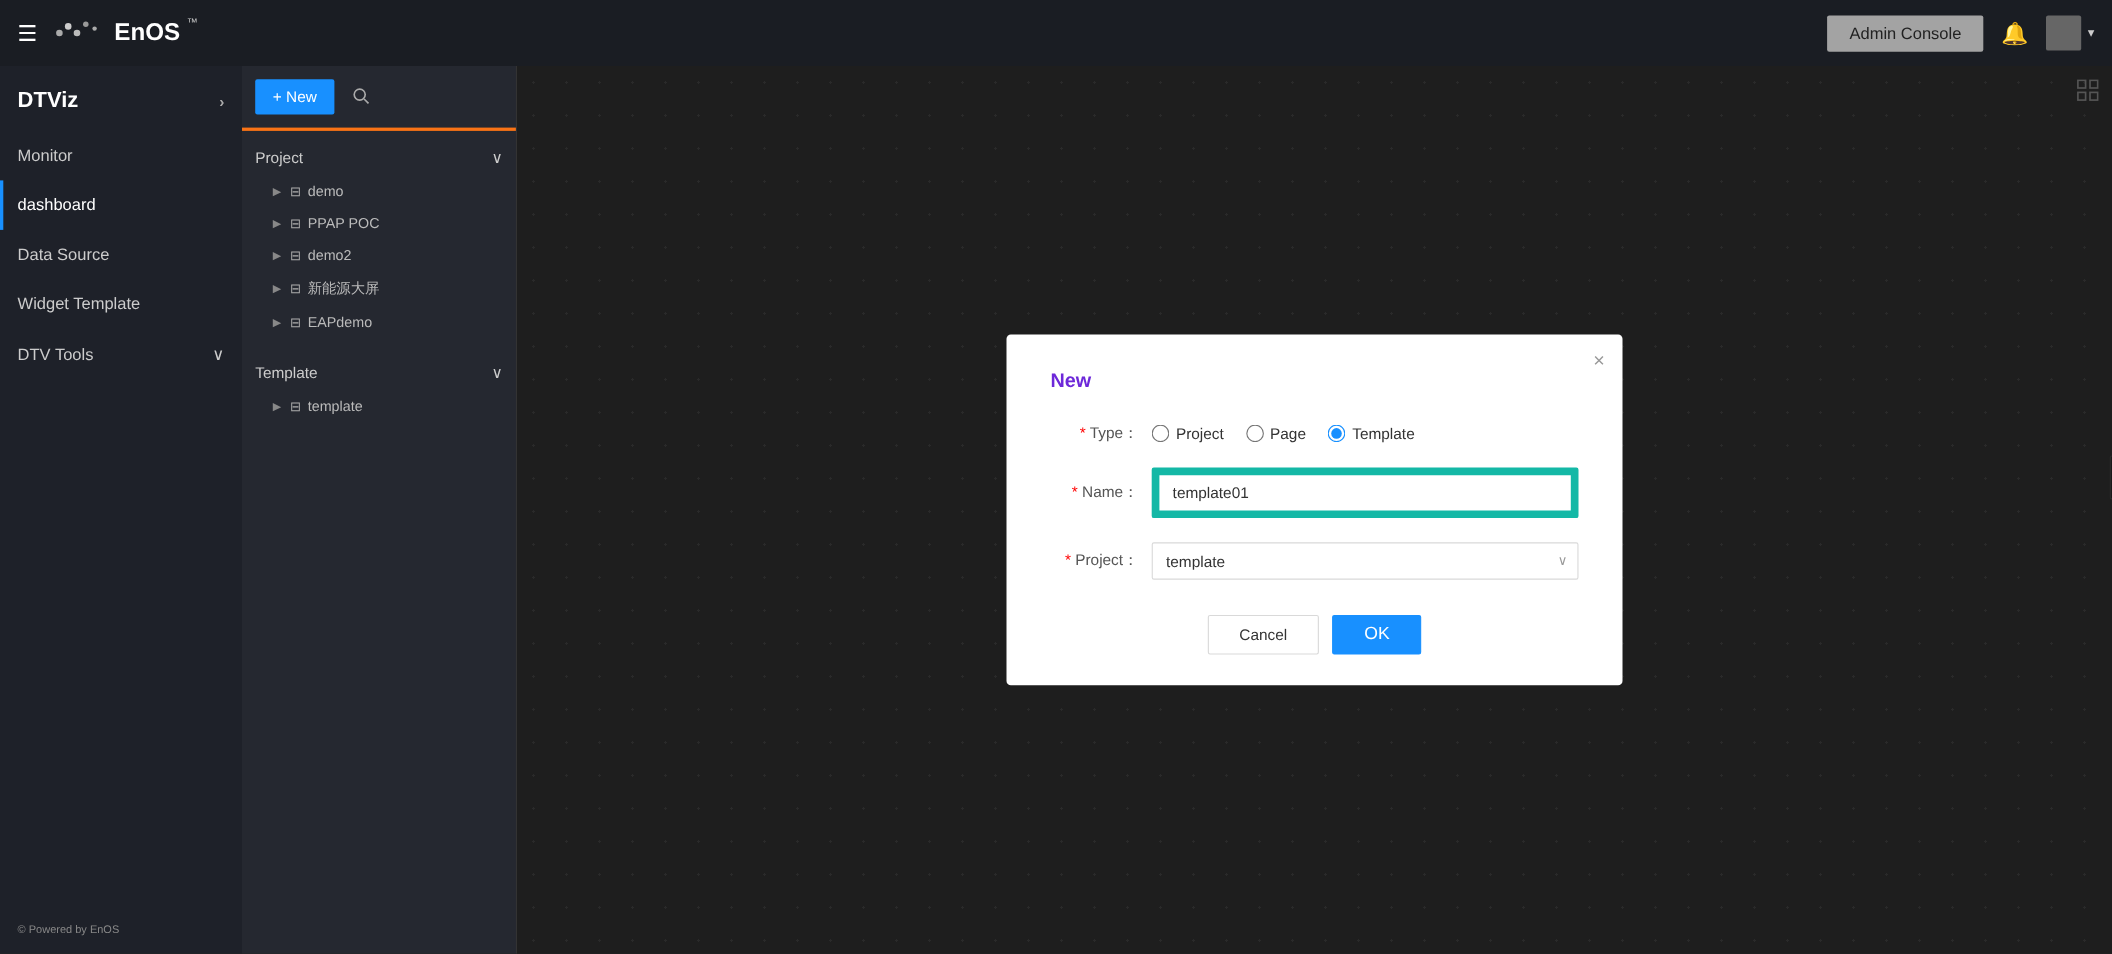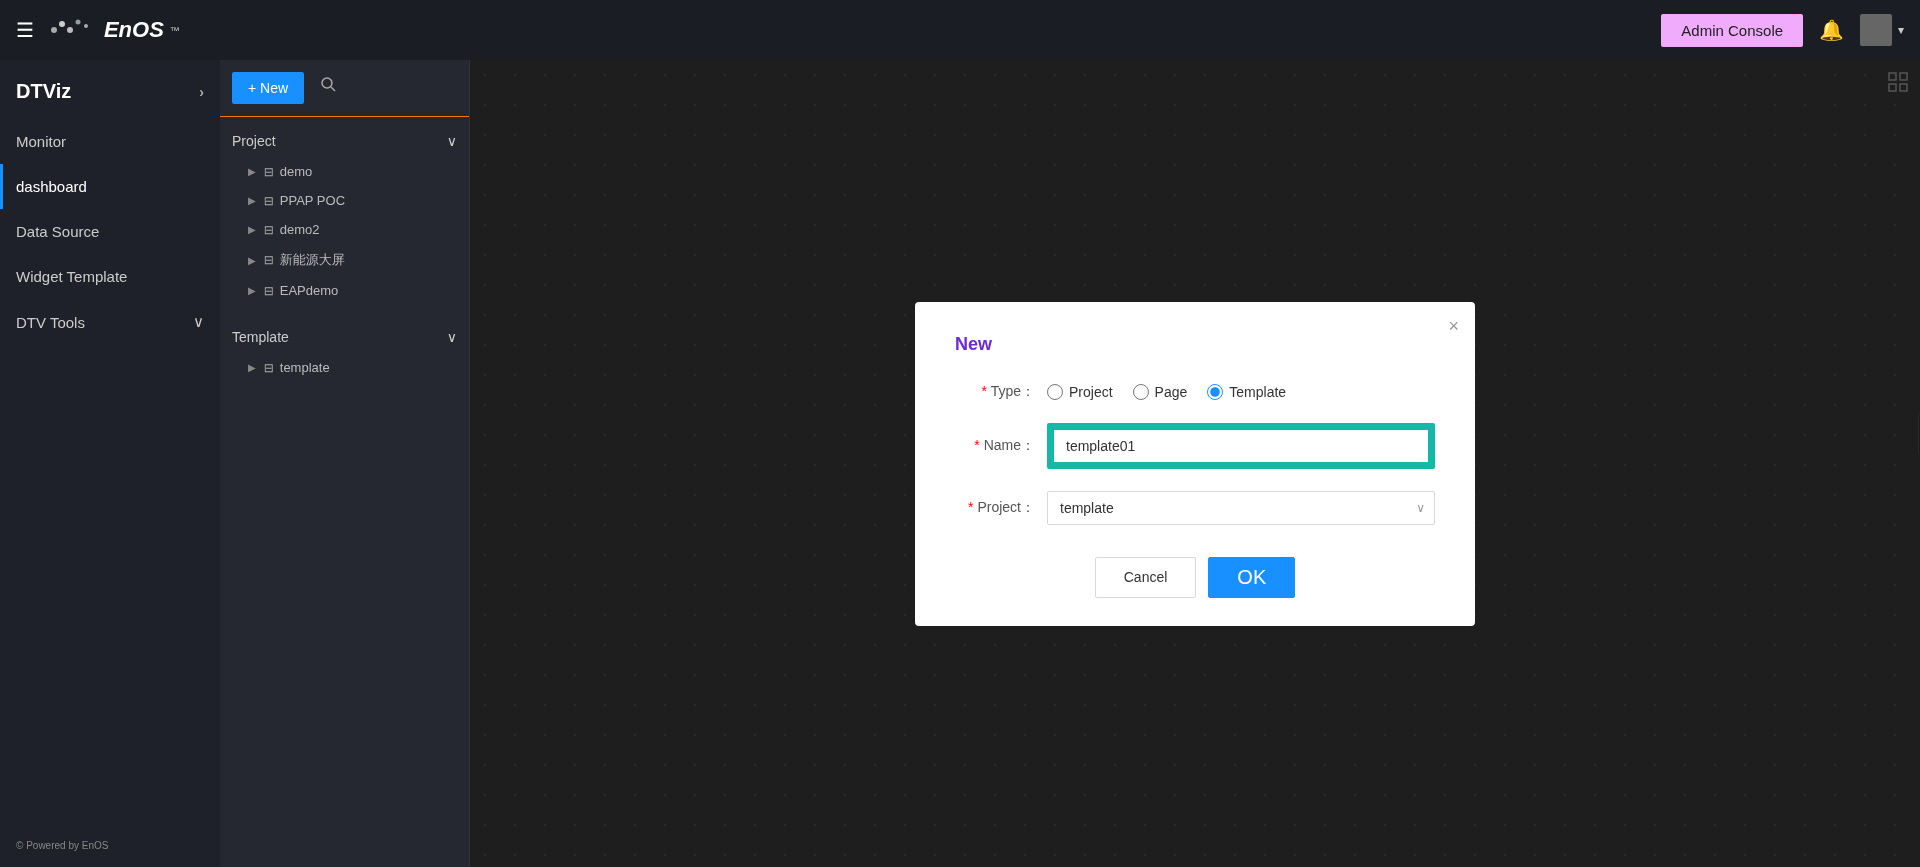--- a/index.html
+++ b/index.html
@@ -16,32 +16,31 @@
       position: relative;
     }
     .topbar-menu-icon {
       font-size: 20px;
       cursor: pointer;
       margin-right: 16px;
       color: #fff;
     }
     .topbar-logo {
       display: flex;
-      align-items: center;
+      align-items: flex-start;
       gap: 6px;
-      font-style: italic;
     }
     .topbar-right {
       margin-left: auto;
       display: flex;
       align-items: center;
       gap: 16px;
     }
     .admin-console-btn {
-      background: #f0abfc;
+      background: #a3a3a3;
       color: #222;
       border: none;
       padding: 8px 20px;
       font-size: 15px;
       cursor: pointer;
       border-radius: 2px;
       font-weight: 500;
     }
     .bell-icon {
       font-size: 20px;
@@ -131,23 +130,23 @@
       width: 250px;
       background: #252830;
       flex-shrink: 0;
       display: flex;
       flex-direction: column;
       border-right: 1px solid #333;
     }
     .content-toolbar {
       padding: 12px;
       display: flex;
-      align-items: flex-start;
+      align-items: flex-end;
       gap: 8px;
-      border-bottom: 1px solid #f97316;
+      border-bottom: 3px solid #f97316;
     }
     .new-btn {
       background: #1890ff;
       color: #fff;
       border: none;
       padding: 8px 16px;
       cursor: pointer;
       font-size: 14px;
       display: flex;
       align-items: center;
@@ -337,21 +336,21 @@
       padding: 8px 28px;
       font-size: 14px;
       cursor: pointer;
       border-radius: 2px;
     }
     .ok-btn {
       background: #1890ff;
       border: 1px solid #1890ff;
       color: #fff;
       padding: 8px 28px;
-      font-size: 20px;
+      font-size: 16px;
       cursor: pointer;
       border-radius: 2px;
     }
   </style>
 </head>
 <body>
 
 <div class="topbar">
   <span class="topbar-menu-icon">☰</span>
   <div class="topbar-logo">

